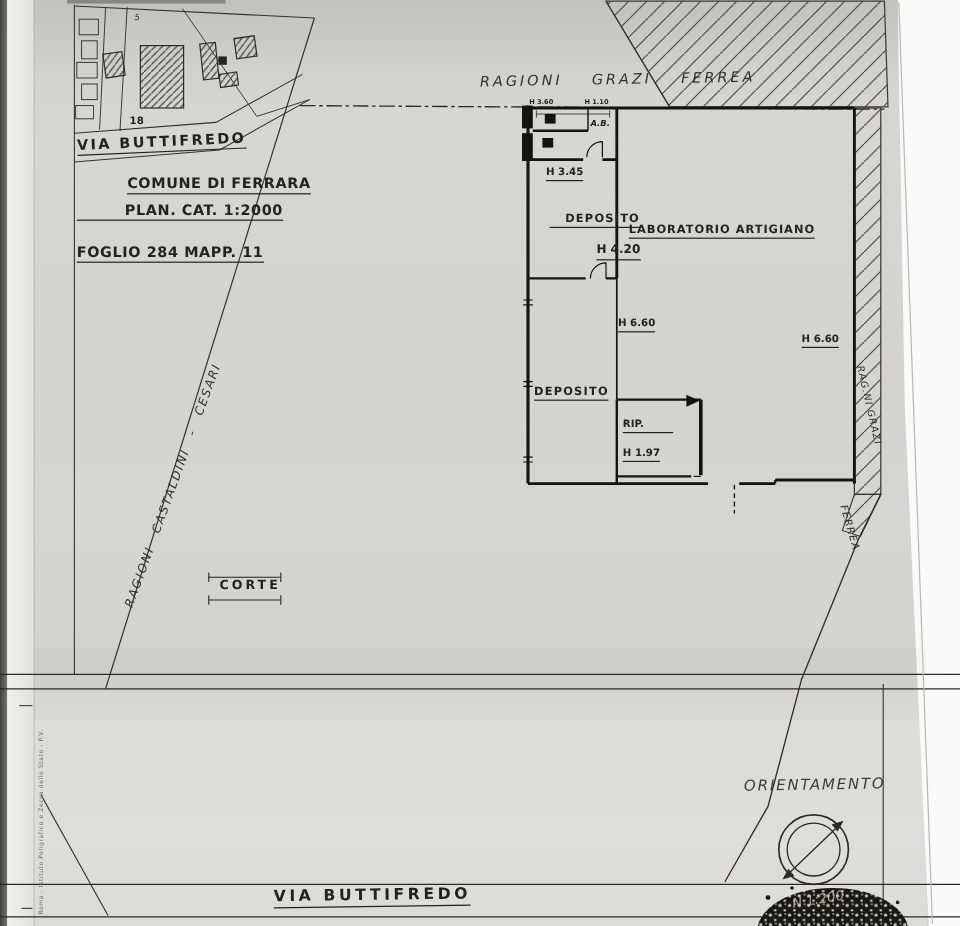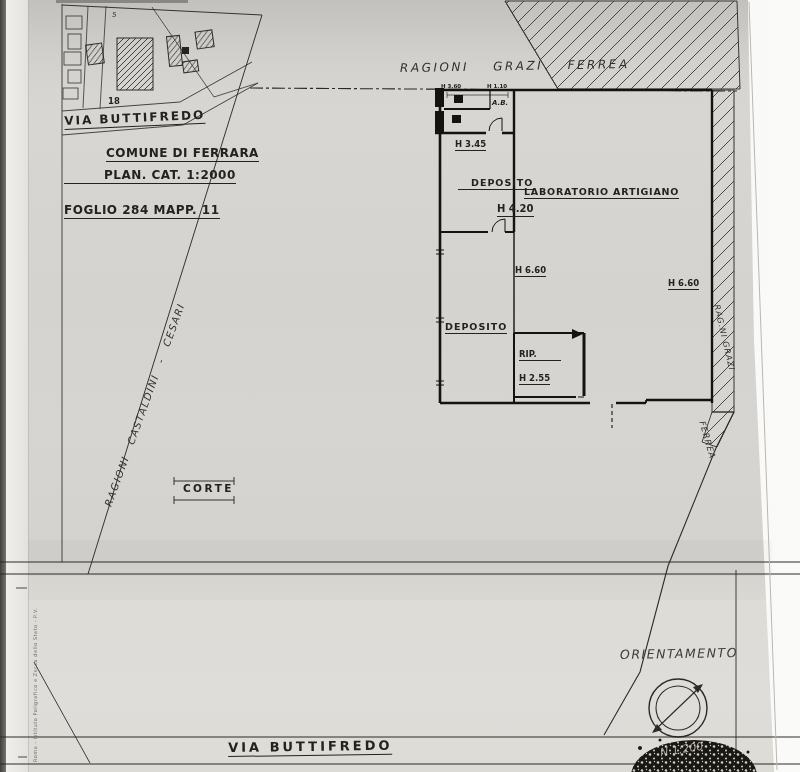--- a/index.html
+++ b/index.html
@@ -211,21 +211,21 @@
   <div class="lbl draft" id="lbl-h110">H 1.10</div>
   <div class="lbl draft" id="lbl-ab">A.B.</div>
   <div class="lbl draft u" id="lbl-h345">H 3.45</div>
   <div class="lbl draft u" id="lbl-deposito">DEPOSITO</div>
   <div class="lbl draft u" id="lbl-h420">H 4.20</div>
   <div class="lbl draft u" id="lbl-lab">LABORATORIO ARTIGIANO</div>
   <div class="lbl draft u" id="lbl-h660l">H 6.60</div>
   <div class="lbl draft u" id="lbl-h660r">H 6.60</div>
   <div class="lbl draft u" id="lbl-porticato">DEPOSITO</div>
   <div class="lbl draft u" id="lbl-rip">RIP.</div>
-  <div class="lbl draft u" id="lbl-h255">H 2.55</div>
+  <div class="lbl draft u" id="lbl-h255">H 1.97</div>
 
   <div class="lbl draft" id="lbl-corte">CORTE</div>
   <div class="lbl" id="lbl-orientamento">ORIENTAMENTO</div>
   <div class="lbl hand" id="lbl-stamp">N 1:200</div>
   <div class="lbl draft u" id="lbl-via-bottom">VIA BUTTIFREDO</div>
   <div class="lbl" id="lbl-margin">Roma - Istituto Poligrafico e Zecca dello Stato - P.V.</div>
 
 </div>
 
 </body></html>

